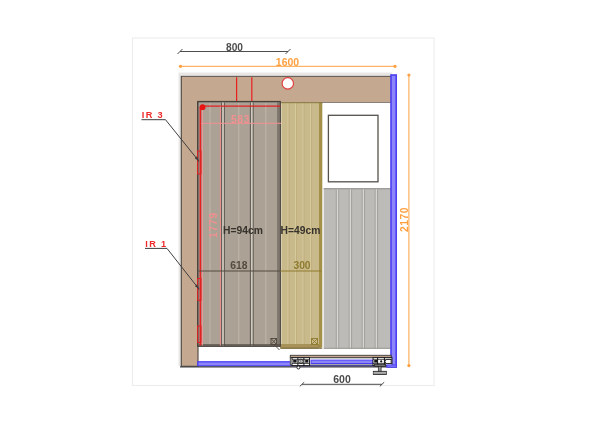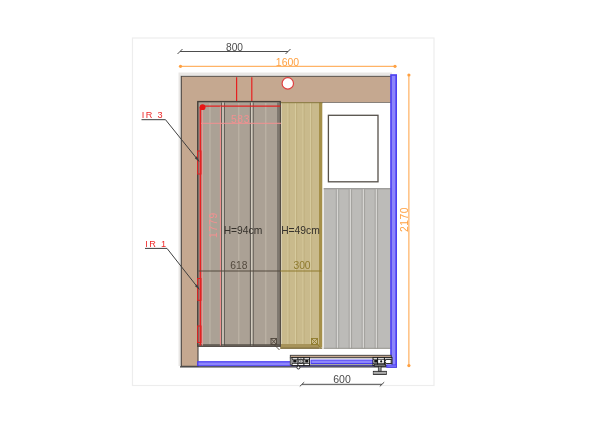--- a/index.html
+++ b/index.html
@@ -1,16 +1,16 @@
 <!DOCTYPE html>
 <html><head>
 <meta charset="utf-8">
 <style>
   html,body{margin:0;padding:0;background:#ffffff;}
-  .wrap{width:600px;height:424px;position:relative;overflow:hidden;background:#fff;}
+  .wrap{width:600px;height:424px;position:relative;overflow:hidden;background:#fff;font-weight:bold;}
   text{font-family:"Liberation Sans",sans-serif;}
 </style>
 </head>
 <body>
 <div class="wrap">
 <svg width="600" height="424" viewBox="0 0 600 424" xmlns="http://www.w3.org/2000/svg">
 
   <rect x="0" y="0" width="600" height="424" fill="#ffffff"></rect>
 
   <rect x="132.5" y="38" width="301.5" height="347.5" fill="none" stroke="#ededed" stroke-width="1.2"></rect>

